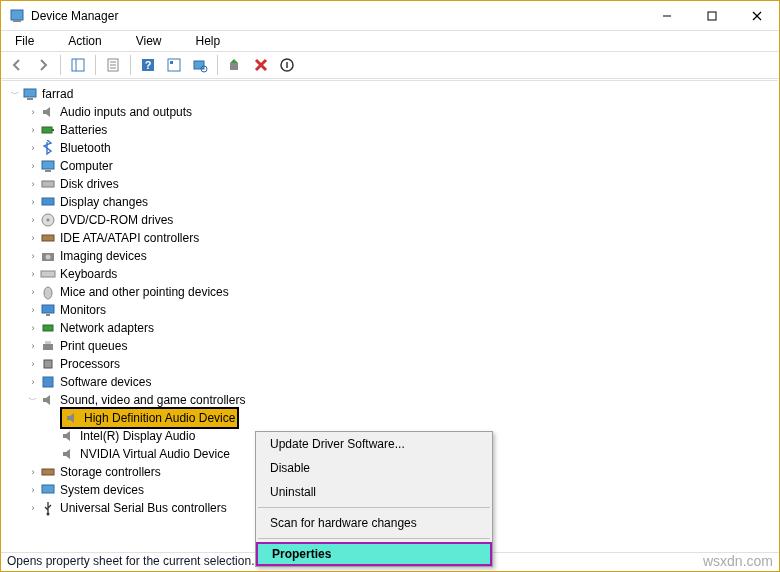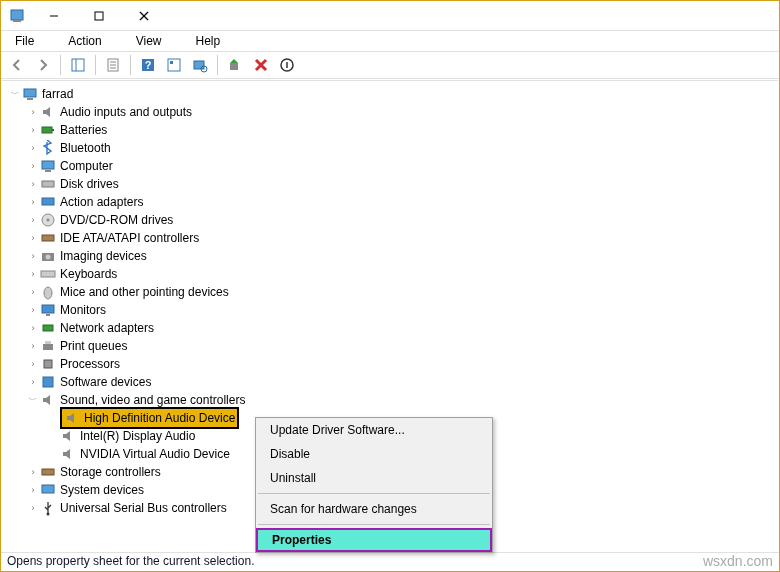--- a/index.html
+++ b/index.html
@@ -102,21 +102,21 @@
     background: #eab308;
     padding: 0 2px;
     display: inline-flex;
     align-items: center;
     height: 22px;
   }
   
   .context-menu {
     position: absolute;
     left: 254px;
-    top: 416px;
+    top: 430px;
     width: 238px;
     background: #f0f0f0;
     border: 1px solid #a0a0a0;
     box-shadow: 2px 2px 4px rgba(0,0,0,0.25);
     z-index: 10;
   }
   .ctx-item {
     height: 24px;
     display: flex;
     align-items: center;
@@ -152,20 +152,21 @@
 </head>
 <body>
 
 <div class="titlebar">
   <span class="app-icon">
     <svg class="svg16" viewBox="0 0 16 16">
         <rect x="2" y="2" width="12" height="10" fill="#5aa0d8" stroke="#2a6aa0"></rect>
         <rect x="4" y="12" width="8" height="2" fill="#888"></rect>
       </svg>
   </span>
+  <span class="title">Device Manager</span>
   <div class="win-controls">
     <div class="win-btn">
       <svg width="10" height="10" viewBox="0 0 10 10">
           <line x1="1" y1="5" x2="9" y2="5" stroke="#000" stroke-width="1"></line>
         </svg>
     </div>
     <div class="win-btn">
       <svg width="10" height="10" viewBox="0 0 10 10">
           <rect x="1" y="1" width="8" height="8" fill="none" stroke="#000" stroke-width="1"></rect>
         </svg>
@@ -312,21 +313,21 @@
       </span>
       <span class="node-label">Disk drives</span>
     </div>
   <div class="tree-row indent-1">
       <span class="expander">›</span>
       <span class="dev-icon">
         <svg class="svg16" viewBox="0 0 16 16">
           <rect x="2" y="4" width="12" height="7" fill="#4a90d0" stroke="#2a6aa0"></rect>
         </svg>
       </span>
-      <span class="node-label">Action adapters</span>
+      <span class="node-label">Display changes</span>
     </div>
   <div class="tree-row indent-1">
       <span class="expander">›</span>
       <span class="dev-icon">
         <svg class="svg16" viewBox="0 0 16 16">
           <circle cx="8" cy="8" r="6" fill="#ddd" stroke="#888"></circle>
           <circle cx="8" cy="8" r="1.5" fill="#888"></circle>
         </svg>
       </span>
       <span class="node-label">DVD/CD-ROM drives</span>

